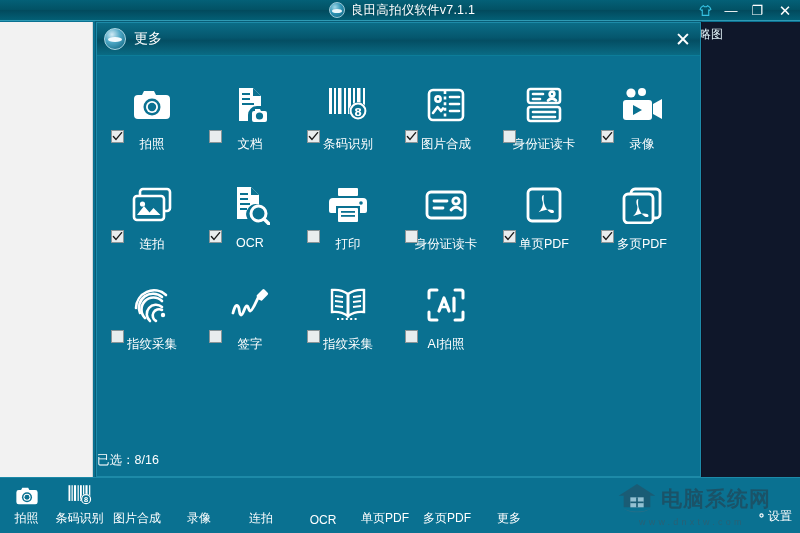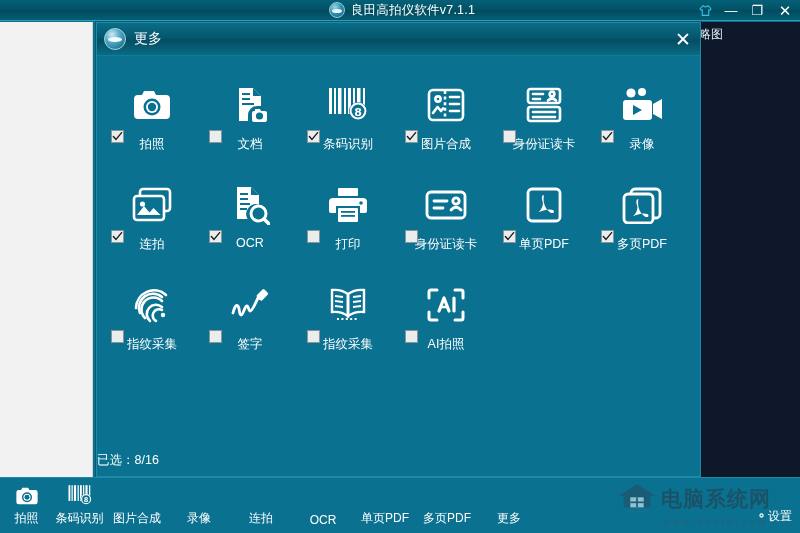--- a/index.html
+++ b/index.html
@@ -189,21 +189,21 @@
   }
   #watermark .wm-row { display: flex; align-items: center; }
   #watermark .wm-logo { width: 40px; height: 34px; flex: none; }
   #watermark .wm-text {
     color: #1d4f63; font-size: 21px; font-weight: bold;
     letter-spacing: 1px; margin-left: 4px;
     font-family: Liberation Mono, monospace;
   }
   #watermark .wm-url {
     color: #2c5f72; font-size: 9px; letter-spacing: 3.2px;
-    text-align: center; margin-top: 1px; margin-left: 22px;
+    text-align: left; margin-top: 1px; margin-left: 22px;
     font-family: "Liberation Sans", sans-serif;
   }
 </style>
 </head>
 <body>
 
 <div id="app">
 
   <div id="titlebar">
     <div class="app-logo"></div>

